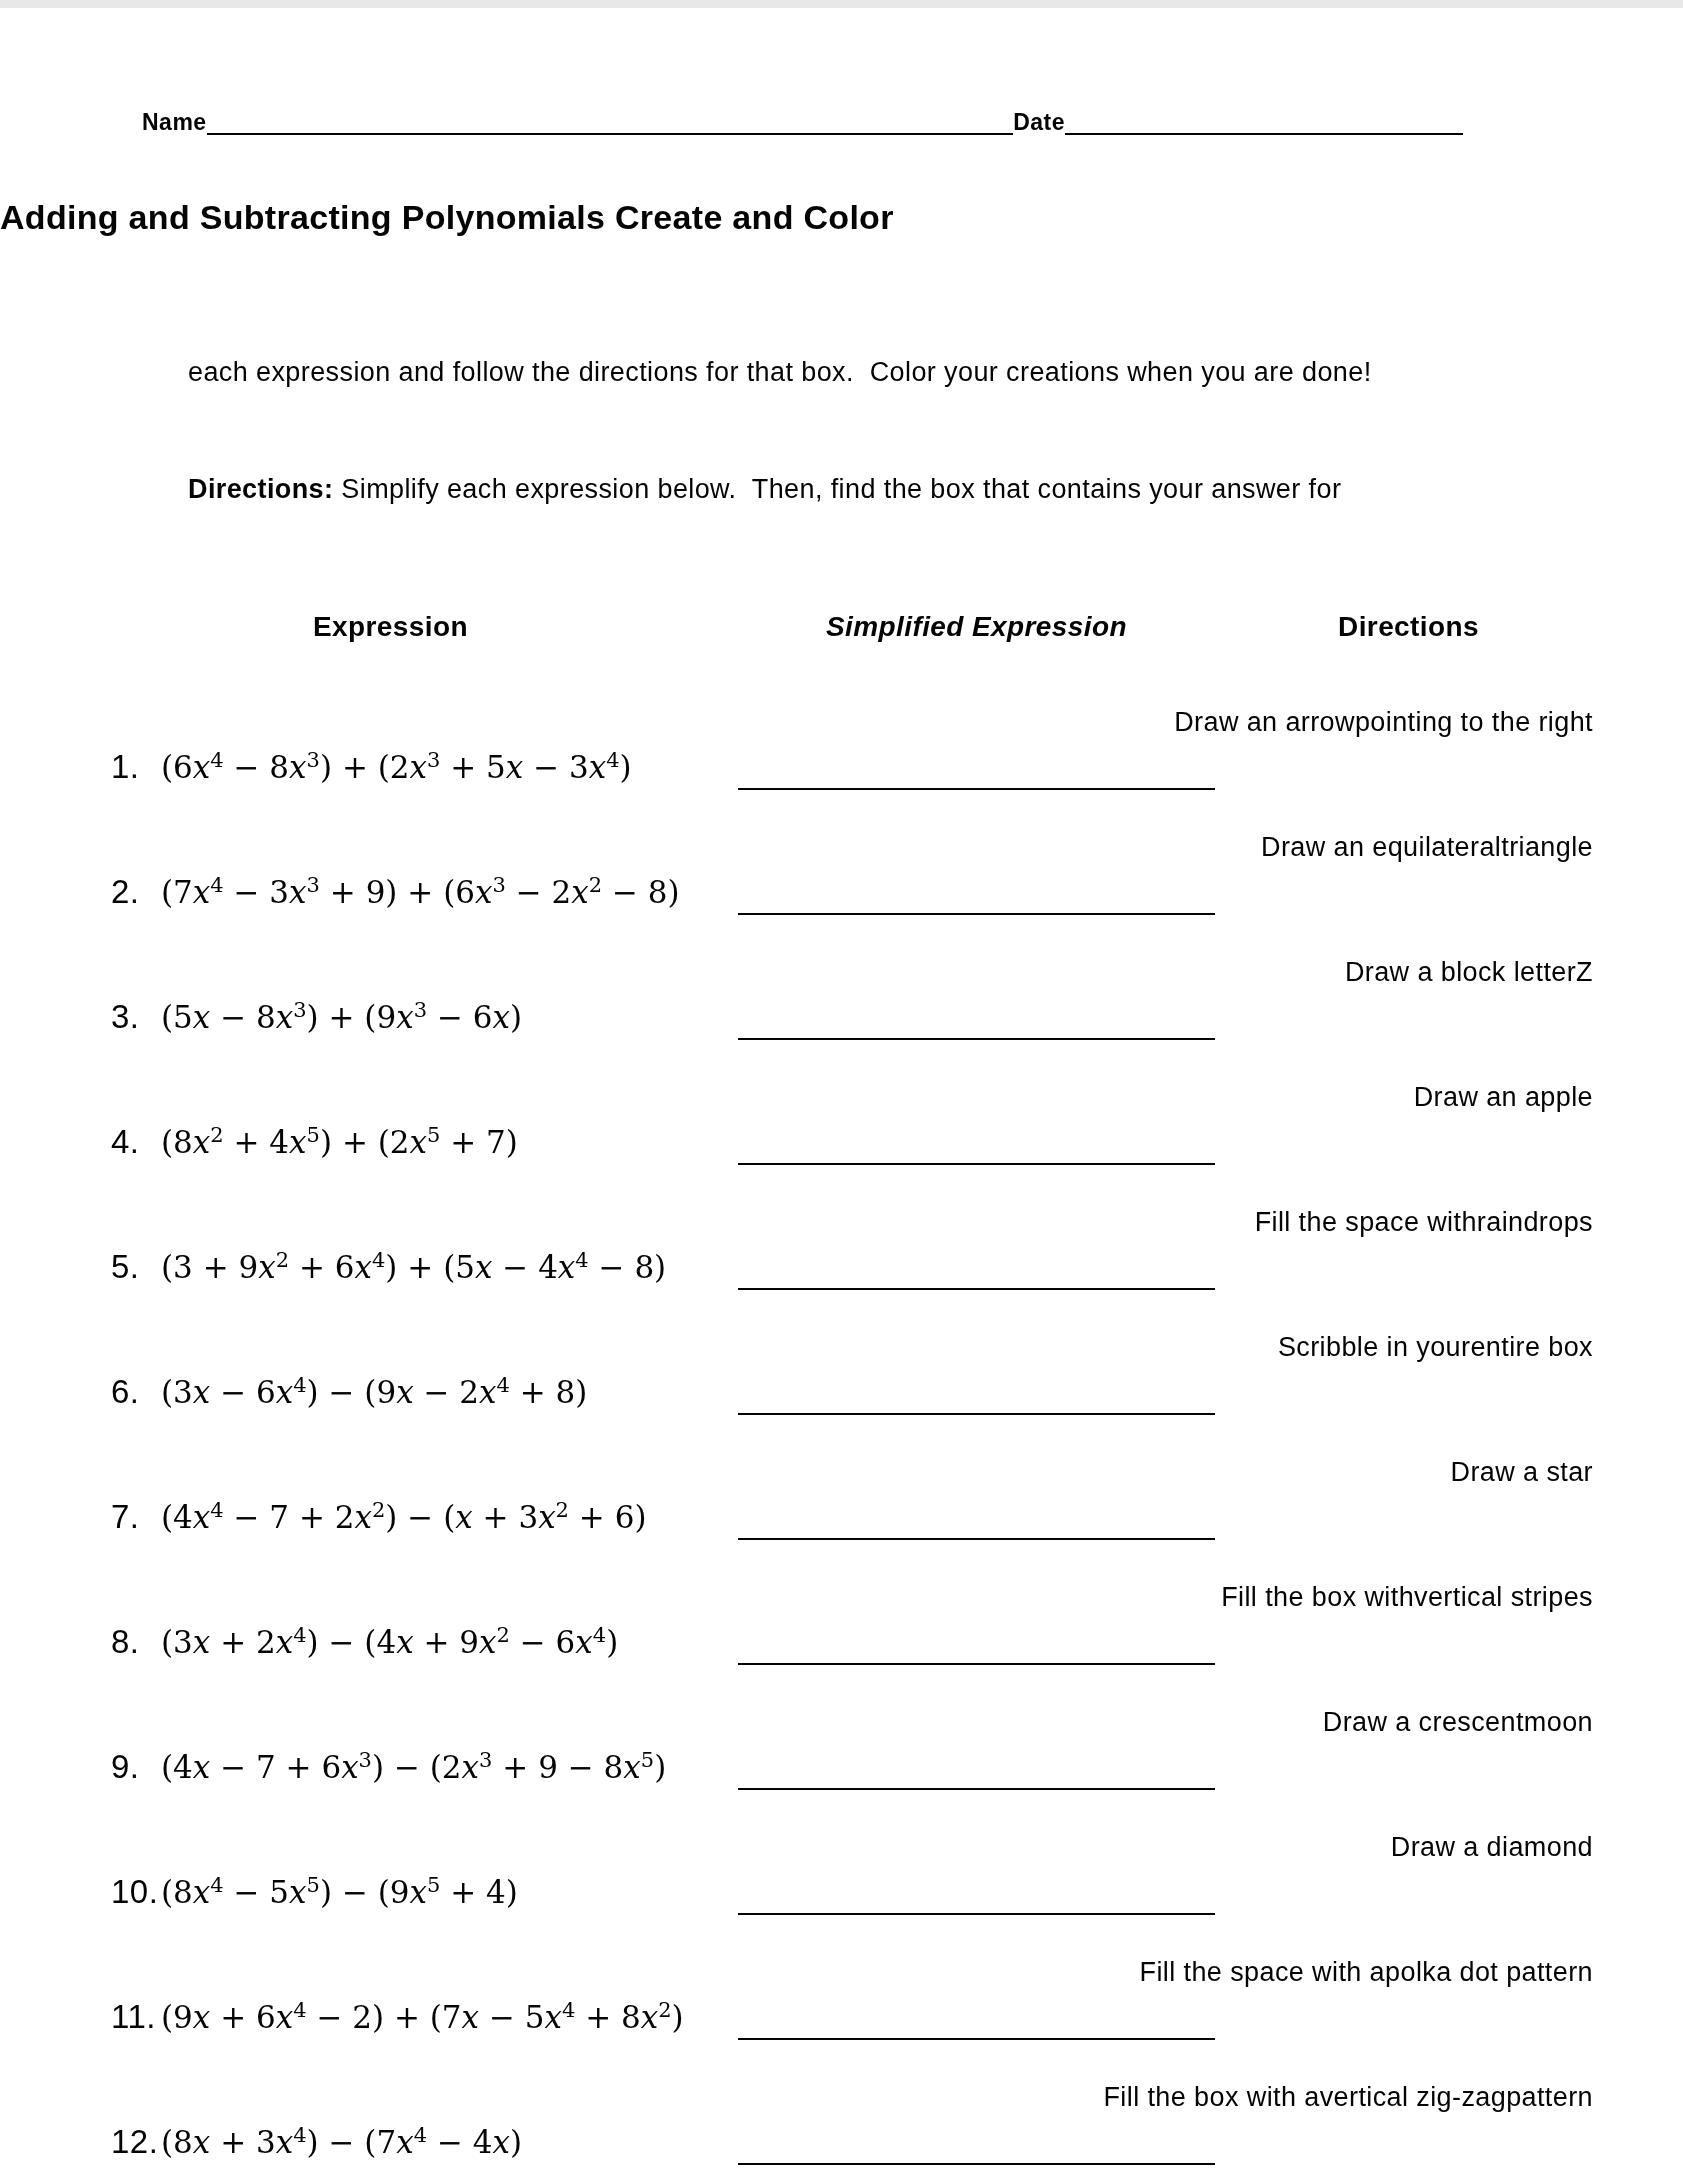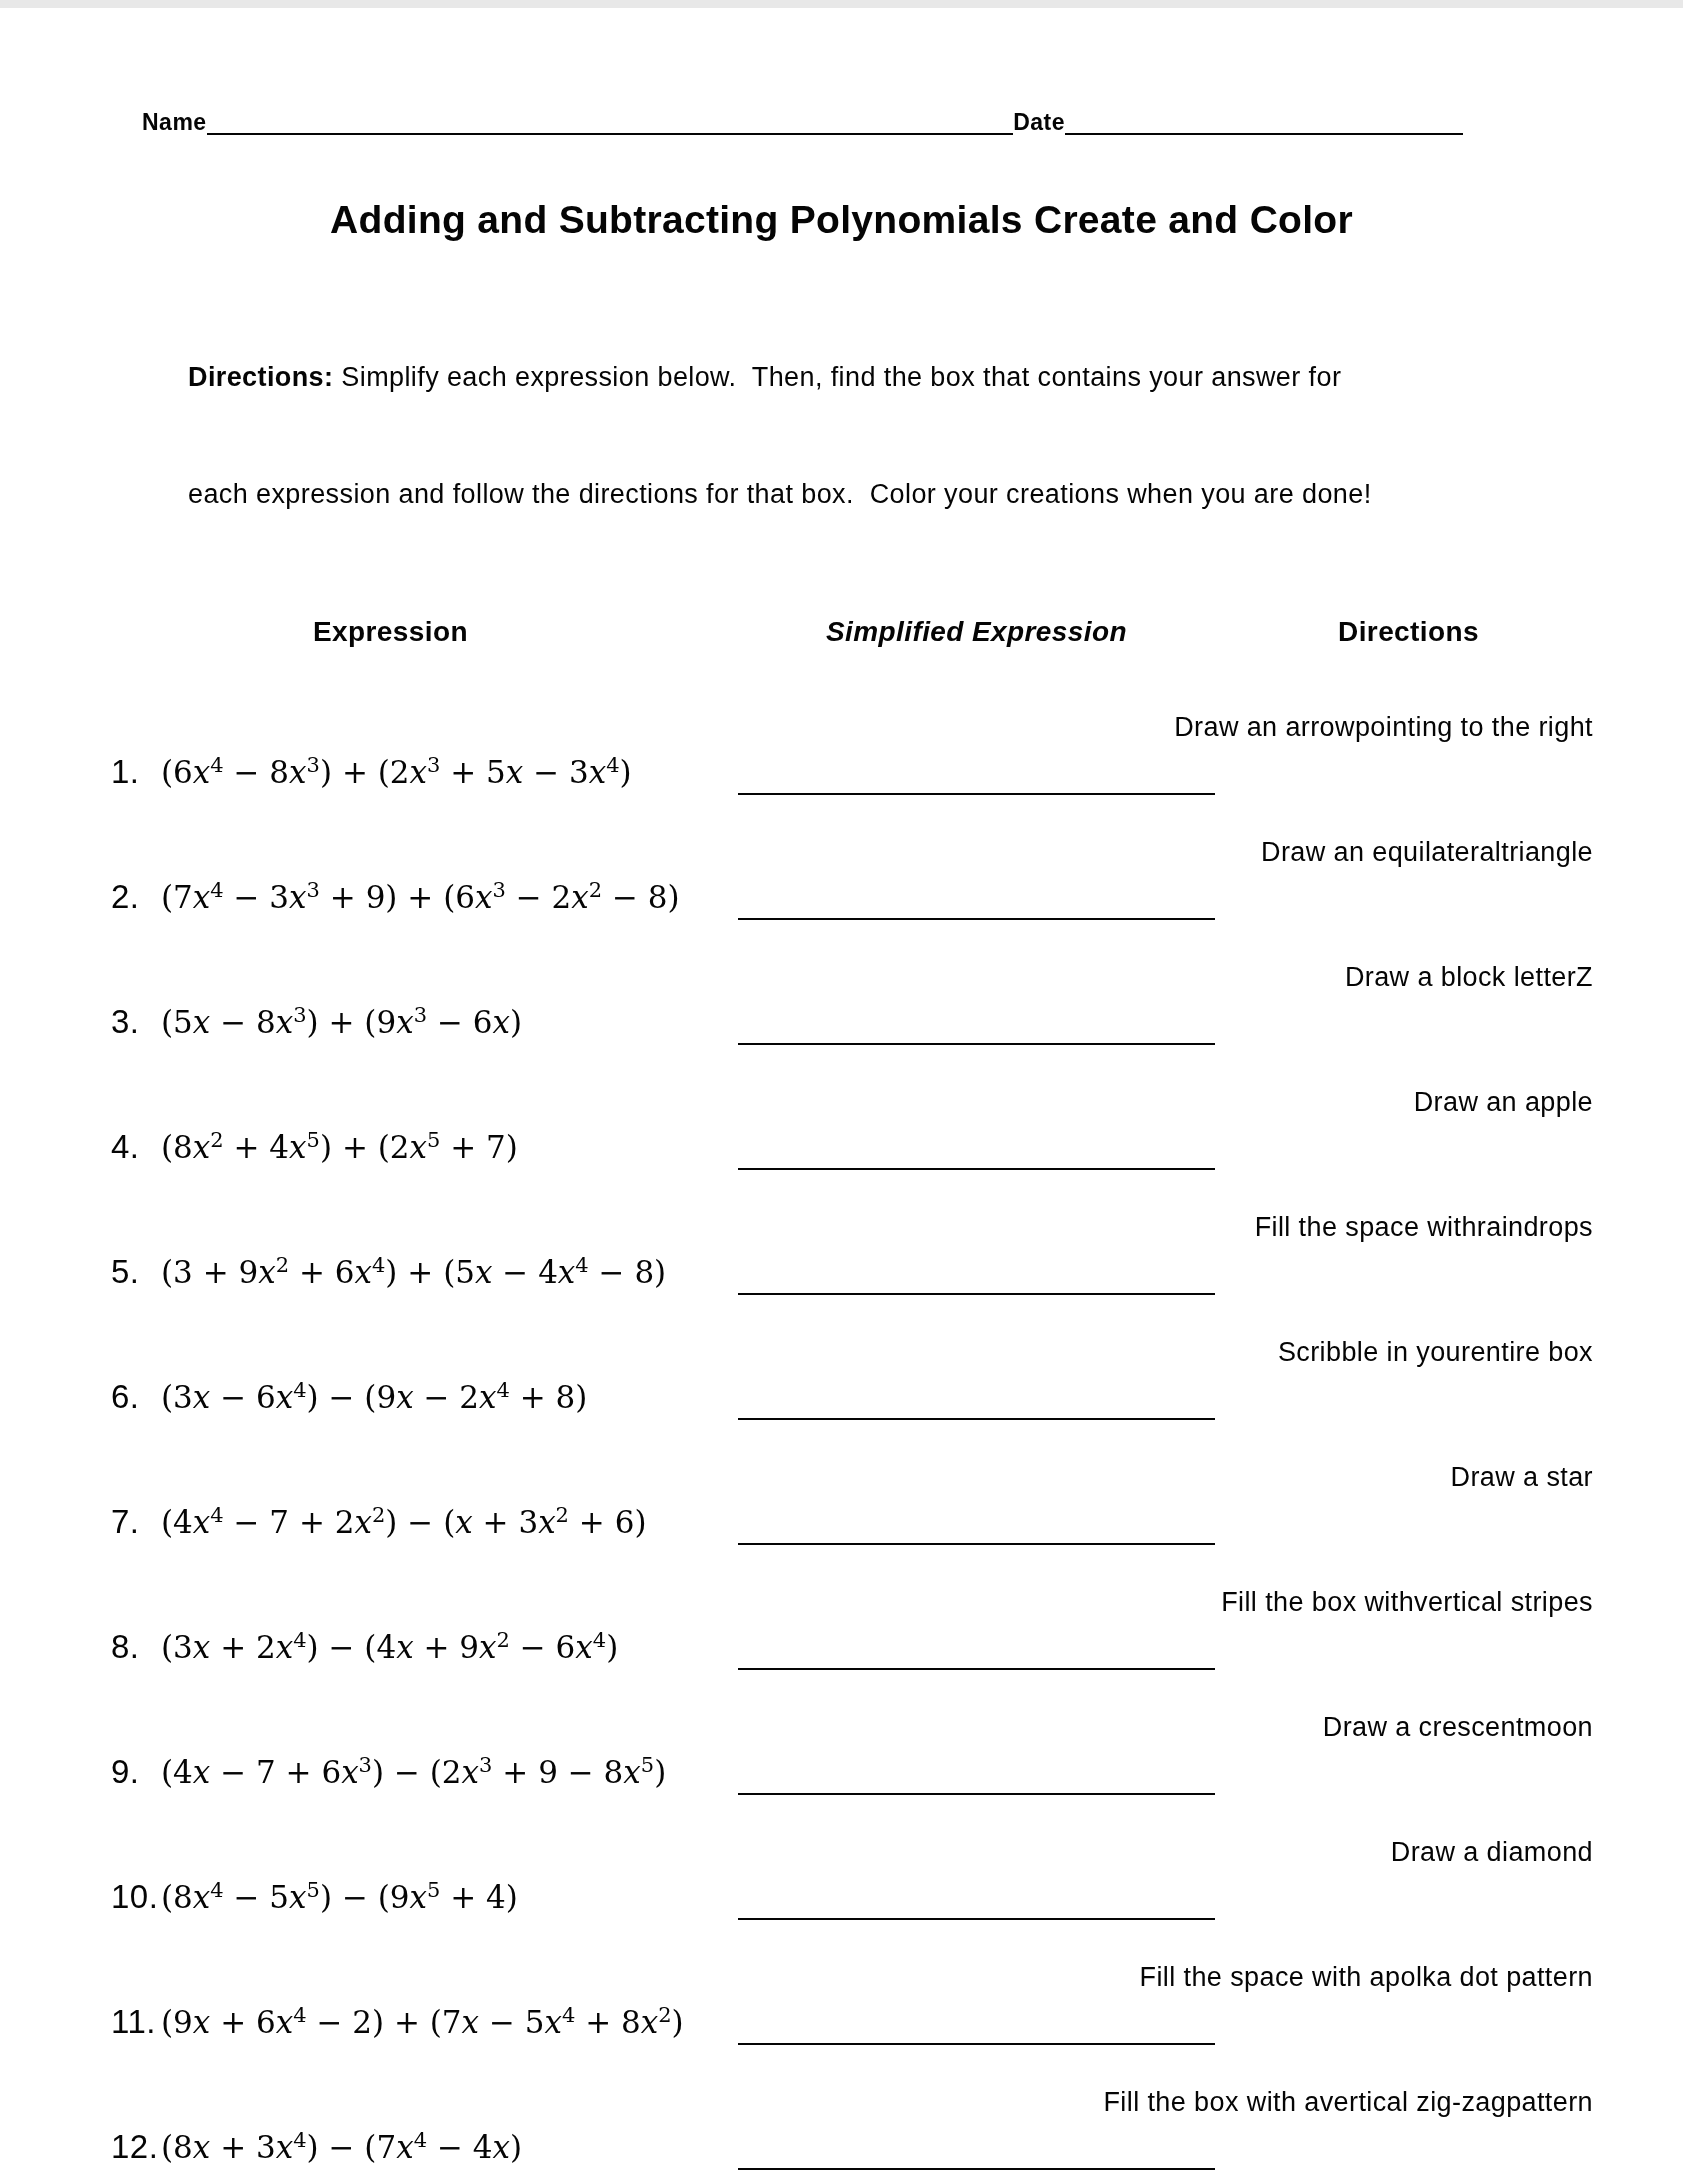--- a/index.html
+++ b/index.html
@@ -20,22 +20,21 @@
     width:1321px;
     font-size:23px;font-weight:700;letter-spacing:0.5px;
     line-height:30px;
   }
   .blank-line{border-bottom:2px solid #050505;margin-bottom:2px;}
   .name-line{flex:1 1 auto;}
   .date-line{width:398px;}
   
   .title{
     margin-top:61px;
-    text-align:center;
-    font-size:39px;font-weight:700;letter-spacing:0.3px;
+    font-size:34px;font-weight:700;letter-spacing:0.3px;
   }
   
   .dir-par{
     margin:38px 0 0 188px;
     width:1317px;
     font-size:27px;line-height:39px;letter-spacing:0.4px;
     white-space:pre-wrap;
   }
   .dir-par .lbl{font-weight:700;}
   
@@ -79,22 +78,22 @@
   <div class="name-date-row">
     <span>Name</span>
     <span class="blank-line name-line"></span>
     <span>Date</span>
     <span class="blank-line date-line"></span>
   </div>
 
   <div class="title">Adding and Subtracting Polynomials Create and Color</div>
 
   <div class="dir-par">
+    <div>each expression and follow the directions for that box.  Color your creations when you are done!</div>
     <div><span class="lbl">Directions:</span><span> Simplify each expression below.  Then, find the box that contains your answer for</span></div>
-    <div>each expression and follow the directions for that box.  Color your creations when you are done!</div>
   </div>
 
   <div class="col-headers">
     <div class="h1">Expression</div>
     <div class="h2">Simplified Expression</div>
     <div class="h3">Directions</div>
   </div>
 
   <div class="rows" id="rows">
   <div class="row">

